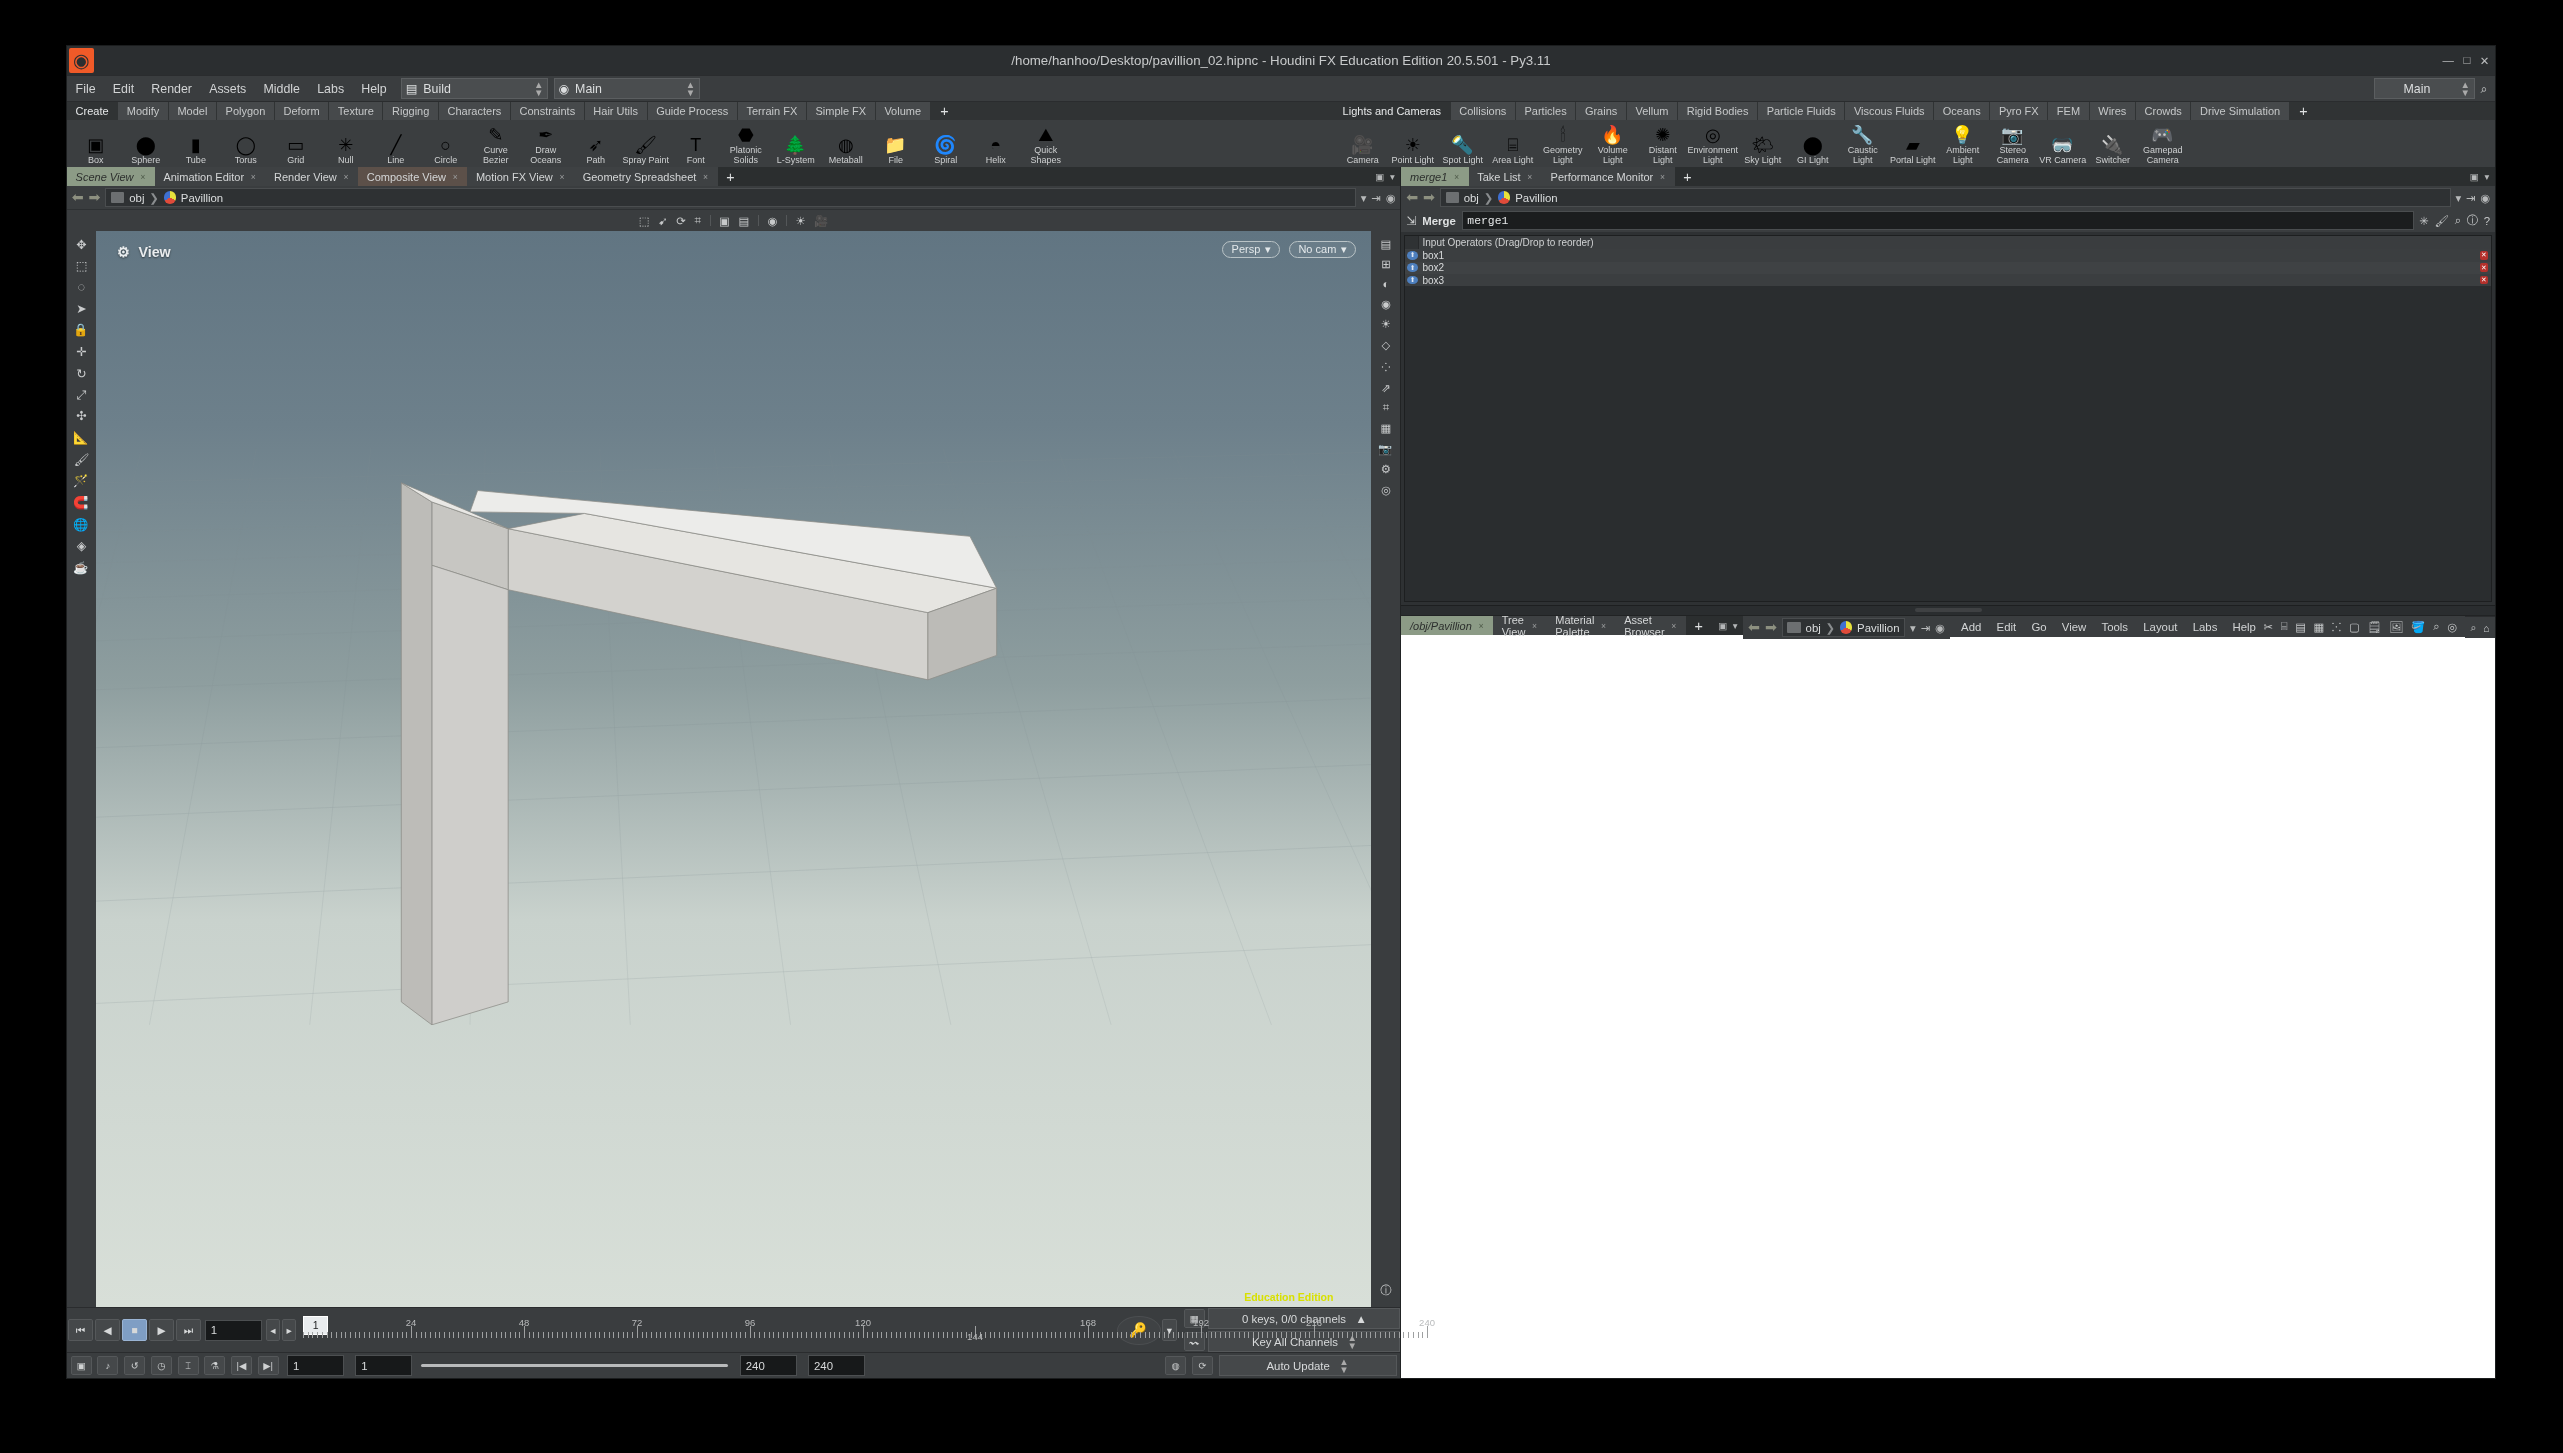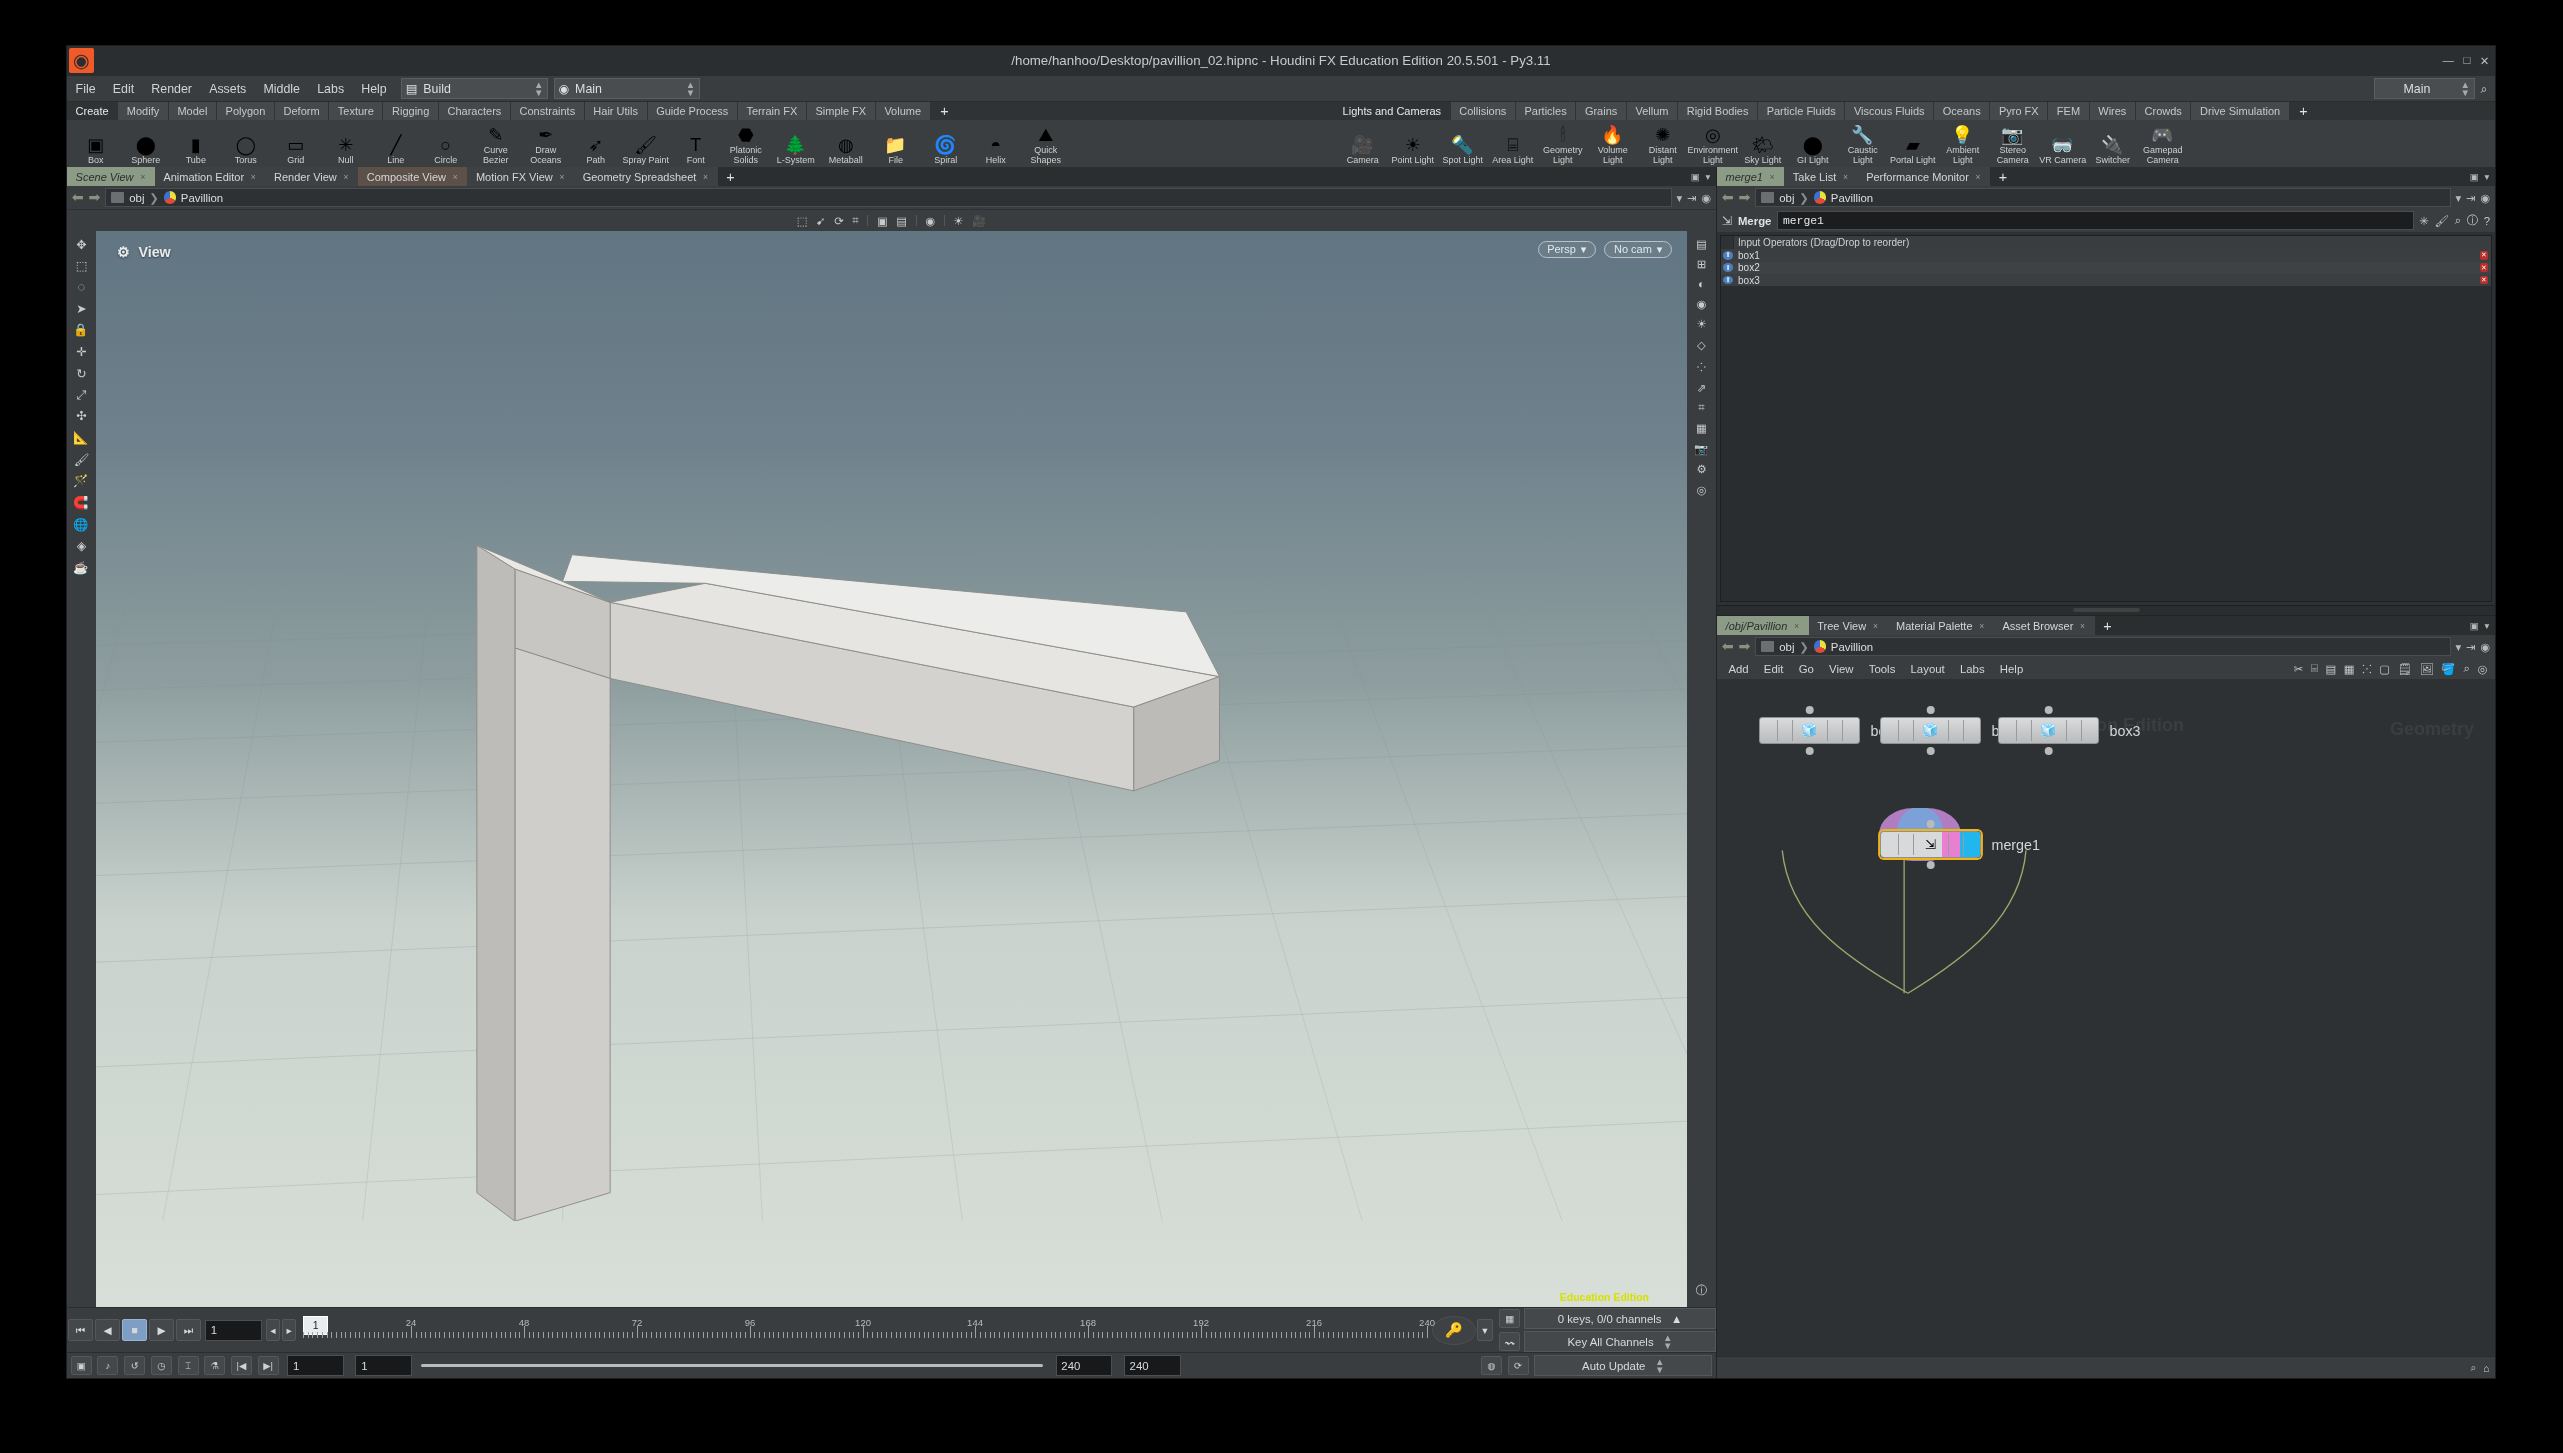--- a/index.html
+++ b/index.html
@@ -129,21 +129,21 @@
   .prow:nth-child(even){background:#3f4244;}
   .prow .mv{width:10.5px;height:8.6px;margin:0 1.9px;border-radius:50%;background:#4d7fbe;
             display:flex;align-items:center;justify-content:center;color:#dfe7f2;font-size:6.7px;}
   .prow .nm{flex:1;padding-left:2.9px;}
   .prow .del{width:8.6px;height:8.6px;margin-right:2.9px;border-radius:1.9px;background:#b4312c;color:#fff;
              font-size:6.7px;display:flex;align-items:center;justify-content:center;}
   .paramscroll{height:9.5px;background:#2a2d2f;border-top:1px solid #1d1f20;display:flex;align-items:center;justify-content:center;}
   .paramscroll i{width:67px;height:3.8px;background:#53565880;border-radius:1.9px;}
 
   
-  #netwrap{flex:0 0 762px;display:flex;flex-direction:column;background:#3b82f6;border-top:1.9px solid #212324;}
+  #netwrap{flex:0 0 762px;display:flex;flex-direction:row;background:#ffffff;border-top:1.9px solid #212324;}
   .netmenu{height:21px;background:#3a3d3f;display:flex;align-items:center;gap:0;padding:0 3.8px;}
   .netmenu .mi{font-size:11.4px;color:#d2d4d5;padding:1.9px 7.6px;}
   .netmenu .ics{margin-left:auto;display:flex;align-items:center;gap:7.6px;padding-right:3.8px;}
   .netmenu .ics span{font-size:11.4px;color:#c6c8c9;}
   #netcanvas{flex:1;position:relative;background:#2e3133;overflow:hidden;}
   .wm{position:absolute;color:#3b3e40;font-size:18px;font-weight:bold;}
   .node{position:absolute;display:flex;align-items:center;}
   .nbody{width:99px;height:25px;border-radius:2.9px;
          background:linear-gradient(#dadbdc,#b9babb);border:1px solid #8f9091;position:relative;
          display:flex;align-items:center;justify-content:center;}
@@ -819,21 +819,21 @@
             <div class="tk" style="left: 1105px; height: 5.7px;"></div>
             <div class="tk" style="left: 1110px; height: 5.7px;"></div>
             <div class="tk" style="left: 1115px; height: 5.7px;"></div>
             <div class="tk" style="left: 1119px; height: 5.7px;"></div>
             <div class="tk" style="left: 1124px; height: 11.4px;"></div>
             <div class="tlab" style="left: 108px;">24</div>
             <div class="tlab" style="left: 221px;">48</div>
             <div class="tlab" style="left: 334px;">72</div>
             <div class="tlab" style="left: 447px;">96</div>
             <div class="tlab" style="left: 560px;">120</div>
-            <div class="tlab" style="left: 672px;">144</div>
+            <div class="tlab" style="left: 672px; margin-top: 14px;">144</div>
             <div class="tlab" style="left: 785px;">168</div>
             <div class="tlab" style="left: 898px;">192</div>
             <div class="tlab" style="left: 1011px;">216</div>
             <div class="tlab" style="left: 1124px;">240</div>
           </div>
         <div class="keyblob">🔑</div>
         <div class="tbtn" style="width:13.3px">▾</div>
         <div style="display:flex;flex-direction:column;gap:1.9px;margin-left:5.7px">
           <div style="display:flex;gap:3.8px;align-items:center">
             <span class="sb-ic">▦</span>

